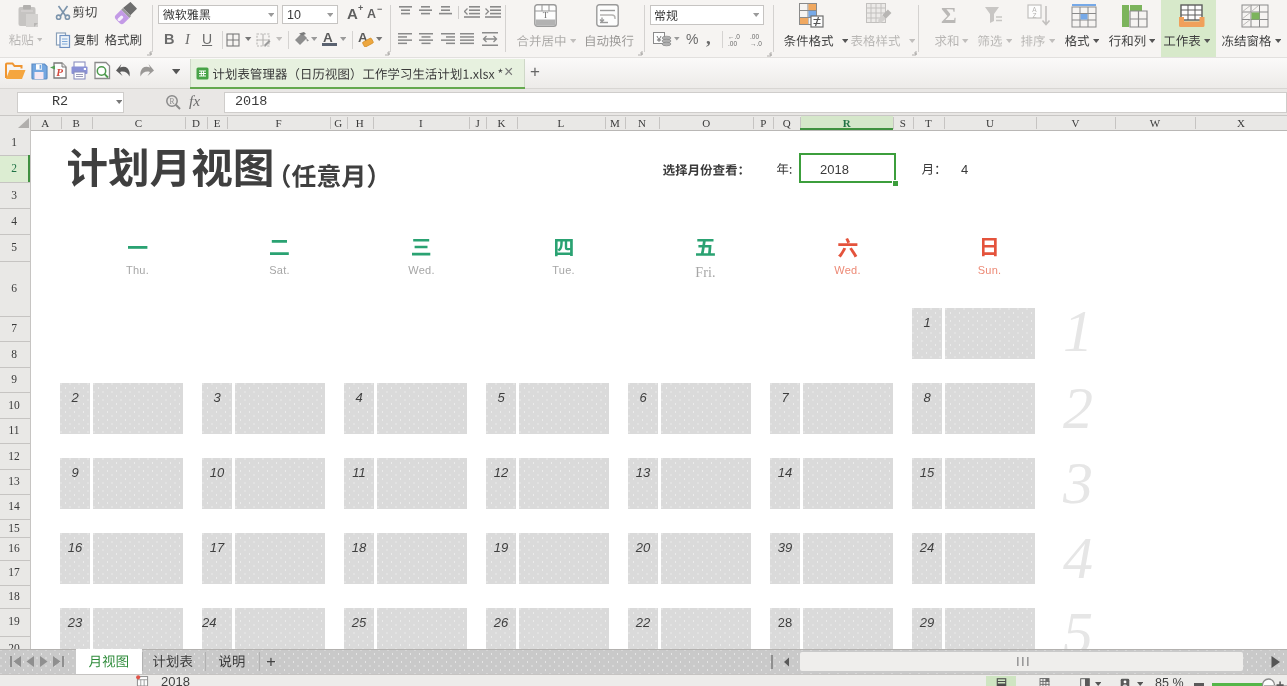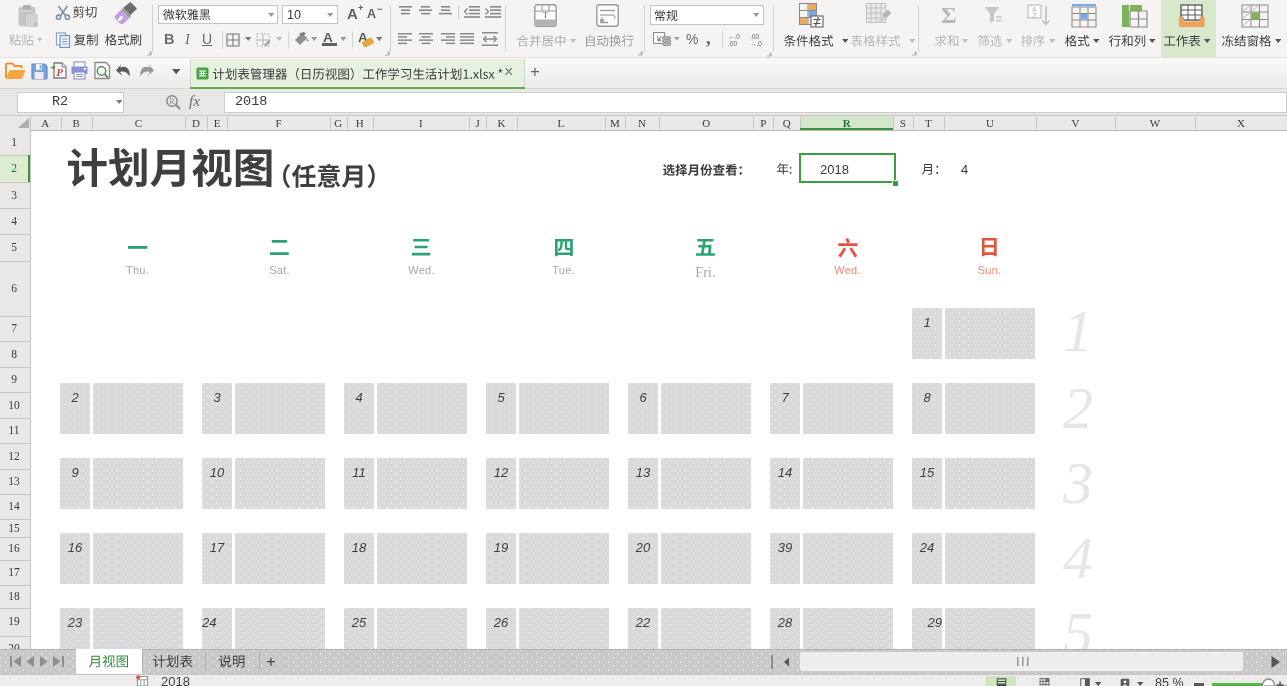--- a/index.html
+++ b/index.html
@@ -664,24 +664,24 @@
 <div style="position:absolute;left:347px;top:478px;width:90px;height:51px;background-color:#dadada;background-image:radial-gradient(circle,rgba(255,255,255,0.45) 0.5px,rgba(255,255,255,0) 0.9px),radial-gradient(circle,rgba(255,255,255,0.45) 0.5px,rgba(255,255,255,0) 0.9px);background-size:9px 8px,9px 8px;background-position:1px 1px,5.5px 5px"></div>
 <div style="position:absolute;left:314px;top:485px;width:30px;text-align:center;font-style:italic;font-size:13px;color:#3f3f3f;font-family:'Liberation Sans'">25</div>
 <div style="position:absolute;left:456px;top:478px;width:30px;height:51px;background-color:#dadada;background-image:radial-gradient(circle,rgba(255,255,255,0.45) 0.5px,rgba(255,255,255,0) 0.9px),radial-gradient(circle,rgba(255,255,255,0.45) 0.5px,rgba(255,255,255,0) 0.9px);background-size:9px 8px,9px 8px;background-position:1px 1px,5.5px 5px"></div>
 <div style="position:absolute;left:489px;top:478px;width:90px;height:51px;background-color:#dadada;background-image:radial-gradient(circle,rgba(255,255,255,0.45) 0.5px,rgba(255,255,255,0) 0.9px),radial-gradient(circle,rgba(255,255,255,0.45) 0.5px,rgba(255,255,255,0) 0.9px);background-size:9px 8px,9px 8px;background-position:1px 1px,5.5px 5px"></div>
 <div style="position:absolute;left:456px;top:485px;width:30px;text-align:center;font-style:italic;font-size:13px;color:#3f3f3f;font-family:'Liberation Sans'">26</div>
 <div style="position:absolute;left:598px;top:478px;width:30px;height:51px;background-color:#dadada;background-image:radial-gradient(circle,rgba(255,255,255,0.45) 0.5px,rgba(255,255,255,0) 0.9px),radial-gradient(circle,rgba(255,255,255,0.45) 0.5px,rgba(255,255,255,0) 0.9px);background-size:9px 8px,9px 8px;background-position:1px 1px,5.5px 5px"></div>
 <div style="position:absolute;left:631px;top:478px;width:90px;height:51px;background-color:#dadada;background-image:radial-gradient(circle,rgba(255,255,255,0.45) 0.5px,rgba(255,255,255,0) 0.9px),radial-gradient(circle,rgba(255,255,255,0.45) 0.5px,rgba(255,255,255,0) 0.9px);background-size:9px 8px,9px 8px;background-position:1px 1px,5.5px 5px"></div>
 <div style="position:absolute;left:598px;top:485px;width:30px;text-align:center;font-style:italic;font-size:13px;color:#3f3f3f;font-family:'Liberation Sans'">22</div>
 <div style="position:absolute;left:740px;top:478px;width:30px;height:51px;background-color:#dadada;background-image:radial-gradient(circle,rgba(255,255,255,0.45) 0.5px,rgba(255,255,255,0) 0.9px),radial-gradient(circle,rgba(255,255,255,0.45) 0.5px,rgba(255,255,255,0) 0.9px);background-size:9px 8px,9px 8px;background-position:1px 1px,5.5px 5px"></div>
 <div style="position:absolute;left:773px;top:478px;width:90px;height:51px;background-color:#dadada;background-image:radial-gradient(circle,rgba(255,255,255,0.45) 0.5px,rgba(255,255,255,0) 0.9px),radial-gradient(circle,rgba(255,255,255,0.45) 0.5px,rgba(255,255,255,0) 0.9px);background-size:9px 8px,9px 8px;background-position:1px 1px,5.5px 5px"></div>
-<div style="position:absolute;left:740px;top:485px;width:30px;text-align:center;font-style:italic;font-size:13px;color:#3f3f3f;font-family:'Liberation Sans'">28</div>
+<div style="position:absolute;left:740px;top:485px;width:30px;text-align:center;font-size:13px;color:#3f3f3f;font-family:'Liberation Sans'">28</div>
 <div style="position:absolute;left:882px;top:478px;width:30px;height:51px;background-color:#dadada;background-image:radial-gradient(circle,rgba(255,255,255,0.45) 0.5px,rgba(255,255,255,0) 0.9px),radial-gradient(circle,rgba(255,255,255,0.45) 0.5px,rgba(255,255,255,0) 0.9px);background-size:9px 8px,9px 8px;background-position:1px 1px,5.5px 5px"></div>
 <div style="position:absolute;left:915px;top:478px;width:90px;height:51px;background-color:#dadada;background-image:radial-gradient(circle,rgba(255,255,255,0.45) 0.5px,rgba(255,255,255,0) 0.9px),radial-gradient(circle,rgba(255,255,255,0.45) 0.5px,rgba(255,255,255,0) 0.9px);background-size:9px 8px,9px 8px;background-position:1px 1px,5.5px 5px"></div>
-<div style="position:absolute;left:882px;top:485px;width:30px;text-align:right;font-style:italic;font-size:13px;color:#3f3f3f;font-family:'Liberation Sans'">29</div>
+<div style="position:absolute;left:882px;top:485px;width:30px;text-align:center;font-style:italic;font-size:13px;color:#3f3f3f;font-family:'Liberation Sans'">29</div>
 <div style="position:absolute;top:171px;font-family:'Liberation Serif',serif;font-size:60px;color:#e6e6e6;font-weight:400;font-style:italic;line-height:1;white-space:pre;left:1048px;transform:translateX(-50%)">1</div>
 <div style="position:absolute;top:248px;font-family:'Liberation Serif',serif;font-size:60px;color:#e6e6e6;font-weight:400;font-style:italic;line-height:1;white-space:pre;left:1048px;transform:translateX(-50%)">2</div>
 <div style="position:absolute;top:323px;font-family:'Liberation Serif',serif;font-size:60px;color:#e6e6e6;font-weight:400;font-style:italic;line-height:1;white-space:pre;left:1048px;transform:translateX(-50%)">3</div>
 <div style="position:absolute;top:398px;font-family:'Liberation Serif',serif;font-size:60px;color:#e6e6e6;font-weight:400;font-style:italic;line-height:1;white-space:pre;left:1048px;transform:translateX(-50%)">4</div>
 <div style="position:absolute;top:473px;font-family:'Liberation Serif',serif;font-size:60px;color:#e6e6e6;font-weight:400;font-style:italic;line-height:1;white-space:pre;left:1048px;transform:translateX(-50%)">5</div>
 </div>
 <div style="position:absolute;left:0px;top:649px;width:1287px;height:24.5px;background-color:#c9c9c9;background-image:radial-gradient(circle,rgba(255,255,255,0.5) 0.5px,rgba(255,255,255,0) 0.9px),radial-gradient(circle,rgba(255,255,255,0.5) 0.5px,rgba(255,255,255,0) 0.9px);background-size:9px 8px,9px 8px;background-position:1px 1px,5.5px 5px"></div>
 <div style="position:absolute;left:0px;top:649px;width:1287px;height:1px;background:#b3b1af"></div>
 <svg style="position:absolute;left:8px;top:656px" width="58" height="11" viewBox="0 0 58 11">
 <g fill="#8f8f8f">

